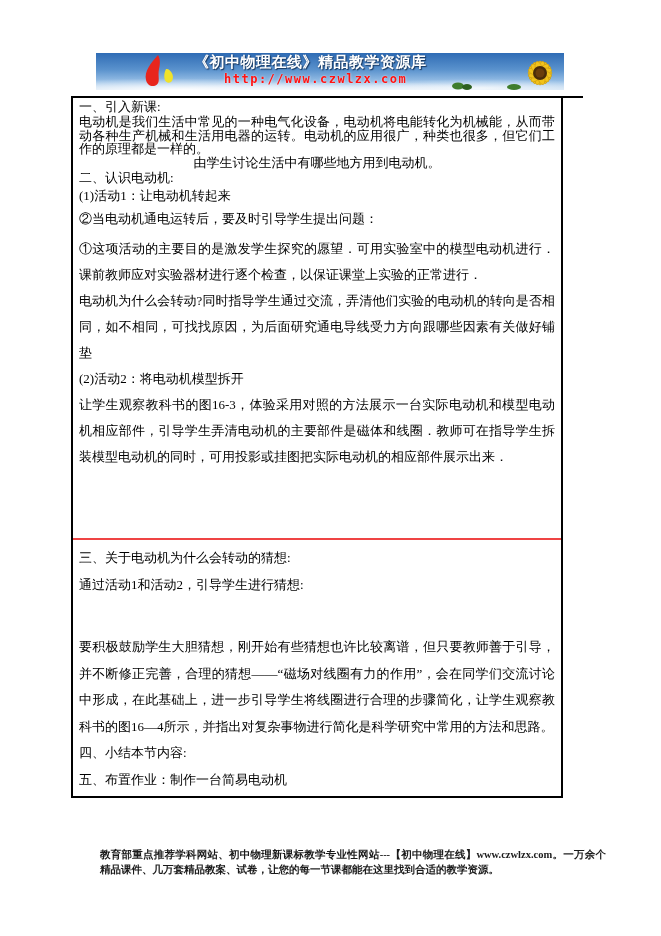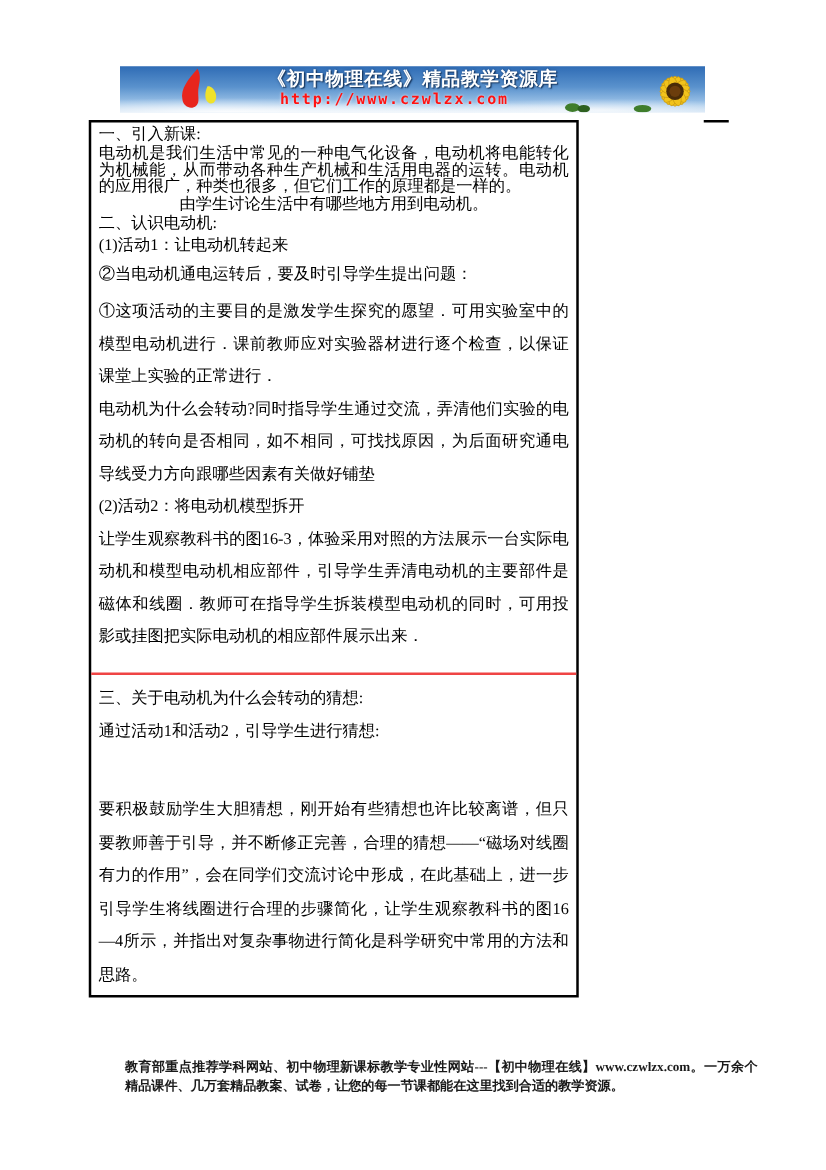--- a/index.html
+++ b/index.html
@@ -12,40 +12,40 @@
   
   .banner{
     position:absolute;left:96px;top:53px;width:468px;height:37px;overflow:hidden;
     background:
       radial-gradient(60% 45% at 18% 100%, rgba(255,255,255,.95), rgba(255,255,255,0) 70%),
       radial-gradient(55% 40% at 52% 105%, rgba(255,255,255,.85), rgba(255,255,255,0) 70%),
       radial-gradient(45% 35% at 82% 95%, rgba(255,255,255,.75), rgba(255,255,255,0) 70%),
       linear-gradient(180deg,#2f6cb5 0%,#5a92cd 45%,#9dc3e8 80%,#cfe2f4 100%);
   }
   .banner-title{
-    position:absolute;left:98px;top:2px;width:272px;text-align:center;
-    font-family:Liberation Sans, sans-serif;font-weight:bold;
+    position:absolute;left:98px;top:2px;width:272px;
+    font-family:Liberation Mono, monospace;font-weight:bold;
     font-size:15px;line-height:17px;color:#ffffff;letter-spacing:.5px;
     text-shadow:1px 1px 1px #16365e, 0 0 2px rgba(20,50,100,.6);
     white-space:nowrap;
   }
   .banner-url{
     position:absolute;left:128px;top:19px;width:212px;text-align:left;
     font-family:"DejaVu Sans Mono","Liberation Mono",monospace;font-weight:bold;
     font-size:12px;line-height:14px;color:#ff1212;letter-spacing:1.5px;
     text-shadow:0 0 2px rgba(255,255,255,.85);
     white-space:nowrap;
   }
   .banner-logo{position:absolute;left:40px;top:1px;width:48px;height:35px;}
   .banner-sunflower{position:absolute;right:-2px;top:1px;width:66px;height:36px;}
   .banner-plant{position:absolute;right:88px;bottom:0px;width:26px;height:12px;}
 
   
   .doc-table{
-    position:absolute;left:71px;top:96px;width:392px;box-sizing:border-box;
+    position:absolute;left:71px;top:96px;width:492px;box-sizing:border-box;
     border:2px solid #000;background:#fff;
   }
   .row1{height:440px;padding:0 6px;box-sizing:border-box;overflow:hidden;}
   .row2{height:258px;padding:0 6px;box-sizing:border-box;border-top:2px solid #ef4444;overflow:hidden;}
   .border-ext{position:absolute;left:563px;top:96px;width:20px;height:2px;background:#000;}
 
   .doc-table p{margin:0;font-size:13px;}
   .ph{line-height:17px;margin-top:5px;}
   .pt{line-height:13.6px;text-align:justify;}
   .pc{line-height:13.6px;text-align:center;}
@@ -113,17 +113,18 @@
     <p class="pl">②当电动机通电运转后，要及时引导学生提出问题：</p>
     <p class="pl first">①这项活动的主要目的是激发学生探究的愿望．可用实验室中的模型电动机进行．课前教师应对实验器材进行逐个检查，以保证课堂上实验的正常进行．</p>
     <p class="pl">电动机为什么会转动?同时指导学生通过交流，弄清他们实验的电动机的转向是否相同，如不相同，可找找原因，为后面研究通电导线受力方向跟哪些因素有关做好铺垫</p>
     <p class="pl">(2)活动2：将电动机模型拆开</p>
     <p class="pl">让学生观察教科书的图16-3，体验采用对照的方法展示一台实际电动机和模型电动机相应部件，引导学生弄清电动机的主要部件是磁体和线圈．教师可在指导学生拆装模型电动机的同时，可用投影或挂图把实际电动机的相应部件展示出来．</p>
   </div>
   <div class="row2">
     <p class="first">三、关于电动机为什么会转动的猜想:</p>
     <p>通过活动1和活动2，引导学生进行猜想:</p>
     <p class="pj">要积极鼓励学生大胆猜想，刚开始有些猜想也许比较离谱，但只要教师善于引导，并不断修正完善，合理的猜想——“磁场对线圈有力的作用”，会在同学们交流讨论中形成，在此基础上，进一步引导学生将线圈进行合理的步骤简化，让学生观察教科书的图16—4所示，并指出对复杂事物进行简化是科学研究中常用的方法和思路。</p>
+    <p>四、小结本节内容:</p>
     <p>五、布置作业：制作一台简易电动机</p>
   </div>
 </div>
 
 <div class="footer">教育部重点推荐学科网站、初中物理新课标教学专业性网站---【初中物理在线】www.czwlzx.com。一万余个精品课件、几万套精品教案、试卷，让您的每一节课都能在这里找到合适的教学资源。</div>
 
 </body></html>

